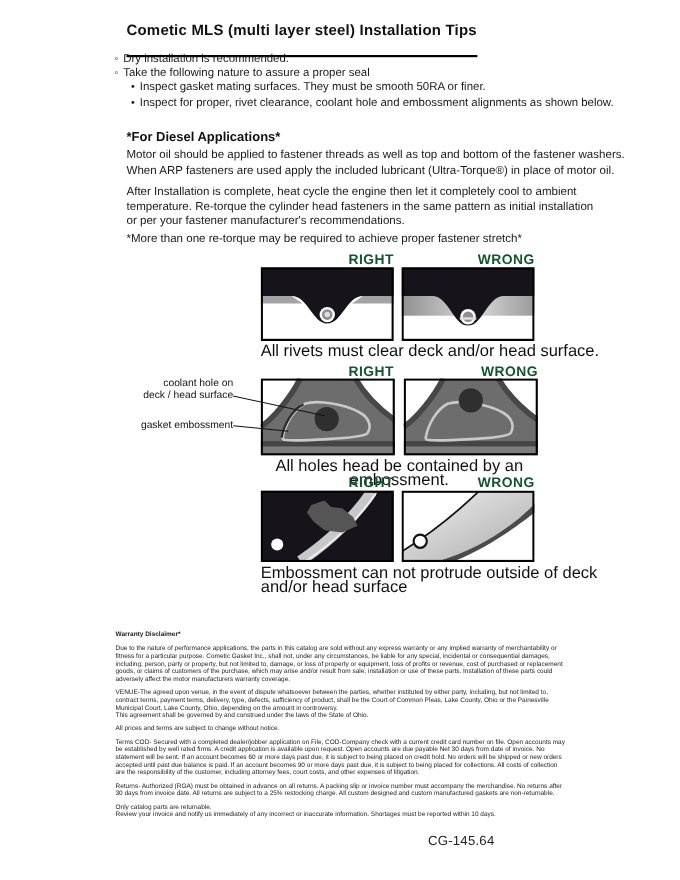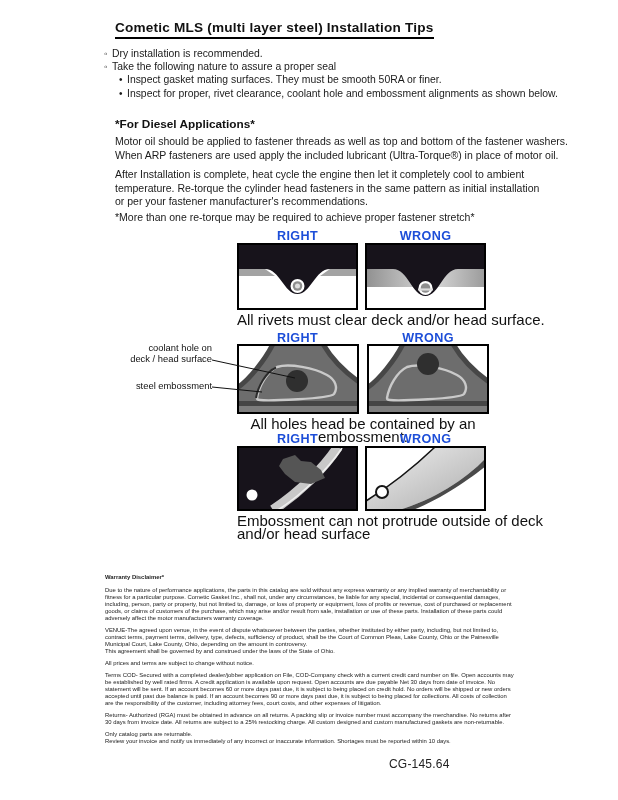--- a/index.html
+++ b/index.html
@@ -1,33 +1,33 @@
 <!DOCTYPE html>
 <html><head>
 <meta charset="utf-8">
 <style>
   html,body{margin:0;padding:0;background:#ffffff;}
   .page{position:relative;width:618px;height:800px;background:#ffffff;
         font-family:"Liberation Sans",sans-serif;color:#1a1a1a;overflow:hidden;}
 
   .title{position:absolute;left:115px;top:20px;margin:0;font-size:13.6px;font-weight:bold;
-         letter-spacing:.2px;border-bottom:2px solid #000;padding-bottom:2px;color:#111;}
+         letter-spacing:.2px;border-bottom:2px solid #000;padding-bottom:15px;color:#111;}
 
   .bullets{position:absolute;left:104px;top:47px;font-size:10.4px;line-height:13.2px;color:#1a1a1a;}
   .b{white-space:nowrap;}
   .b .m1{display:inline-block;width:8px;font-size:10px;}
   .b.sub{padding-left:15px;}
   .b .m2{display:inline-block;width:8px;font-size:10px;}
 
   .diesel{position:absolute;left:115px;top:117px;margin:0;font-size:11.8px;font-weight:bold;color:#111;}
   .para{position:absolute;left:115px;margin:0;font-size:10.5px;line-height:13.5px;white-space:pre-line;color:#1a1a1a;}
   .p1{top:135px;} .p2{top:168px;} .p3{top:211px;}
 
-  .hdr{position:absolute;width:121px;text-align:center;font-size:12.6px;font-weight:bold;
-       letter-spacing:.4px;color:#1d4ed8;}
+  .hdr{position:absolute;width:121px;text-align:right;font-size:12.6px;font-weight:bold;
+       letter-spacing:.4px;color:#14532d;}
   .h1L{left:237px;top:229px;} .h1R{left:365px;top:229px;}
   .h2L{left:237px;top:331px;} .h2R{left:367px;top:331px;width:122px;}
   .h3L{left:237px;top:432px;} .h3R{left:365px;top:432px;}
 
   .figbox{position:absolute;line-height:0;}
   .fb1L{left:237px;top:243px;} .fb1R{left:365px;top:243px;}
   .fb2L{left:237px;top:344px;} .fb2R{left:367px;top:344px;}
   .fb3L{left:237px;top:446px;} .fb3R{left:365px;top:446px;}
 
   .cap{position:absolute;font-size:15px;line-height:12.6px;white-space:pre-line;color:#111;}
@@ -100,21 +100,21 @@
       <rect x="1" y="1" width="119" height="65" fill="none" stroke="#000" stroke-width="2"></rect>
     </svg>
   </div>
   <div class="cap cap1">All rivets must clear deck and/or head surface.</div>
 
   <div class="hdr h2L">RIGHT</div>
   <div class="hdr h2R">WRONG</div>
 
   <div class="lbl lblA">coolant hole on
 deck / head surface</div>
-  <div class="lbl lblB">steel embossment</div>
+  <div class="lbl lblB">gasket embossment</div>
 
   <div class="figbox fb2L">
     <svg width="122" height="70" viewBox="0 0 122 70">
       <rect width="122" height="70" fill="#6d6d6d"></rect>
       <path d="M0,0 H36 C28,16 12,36 0,44 Z" fill="#ffffff"></path>
       <path d="M86,0 H122 V38 C108,28 94,14 86,0 Z" fill="#ffffff"></path>
       <path d="M36,0 C28,16 12,36 0,44" stroke="#474747" stroke-width="5" fill="none"></path>
       <path d="M86,0 C94,14 108,28 122,38" stroke="#474747" stroke-width="5" fill="none"></path>
       <rect y="57" width="122" height="5" fill="#454545"></rect>
       <rect y="62" width="122" height="8" fill="#7d7d7d"></rect>

